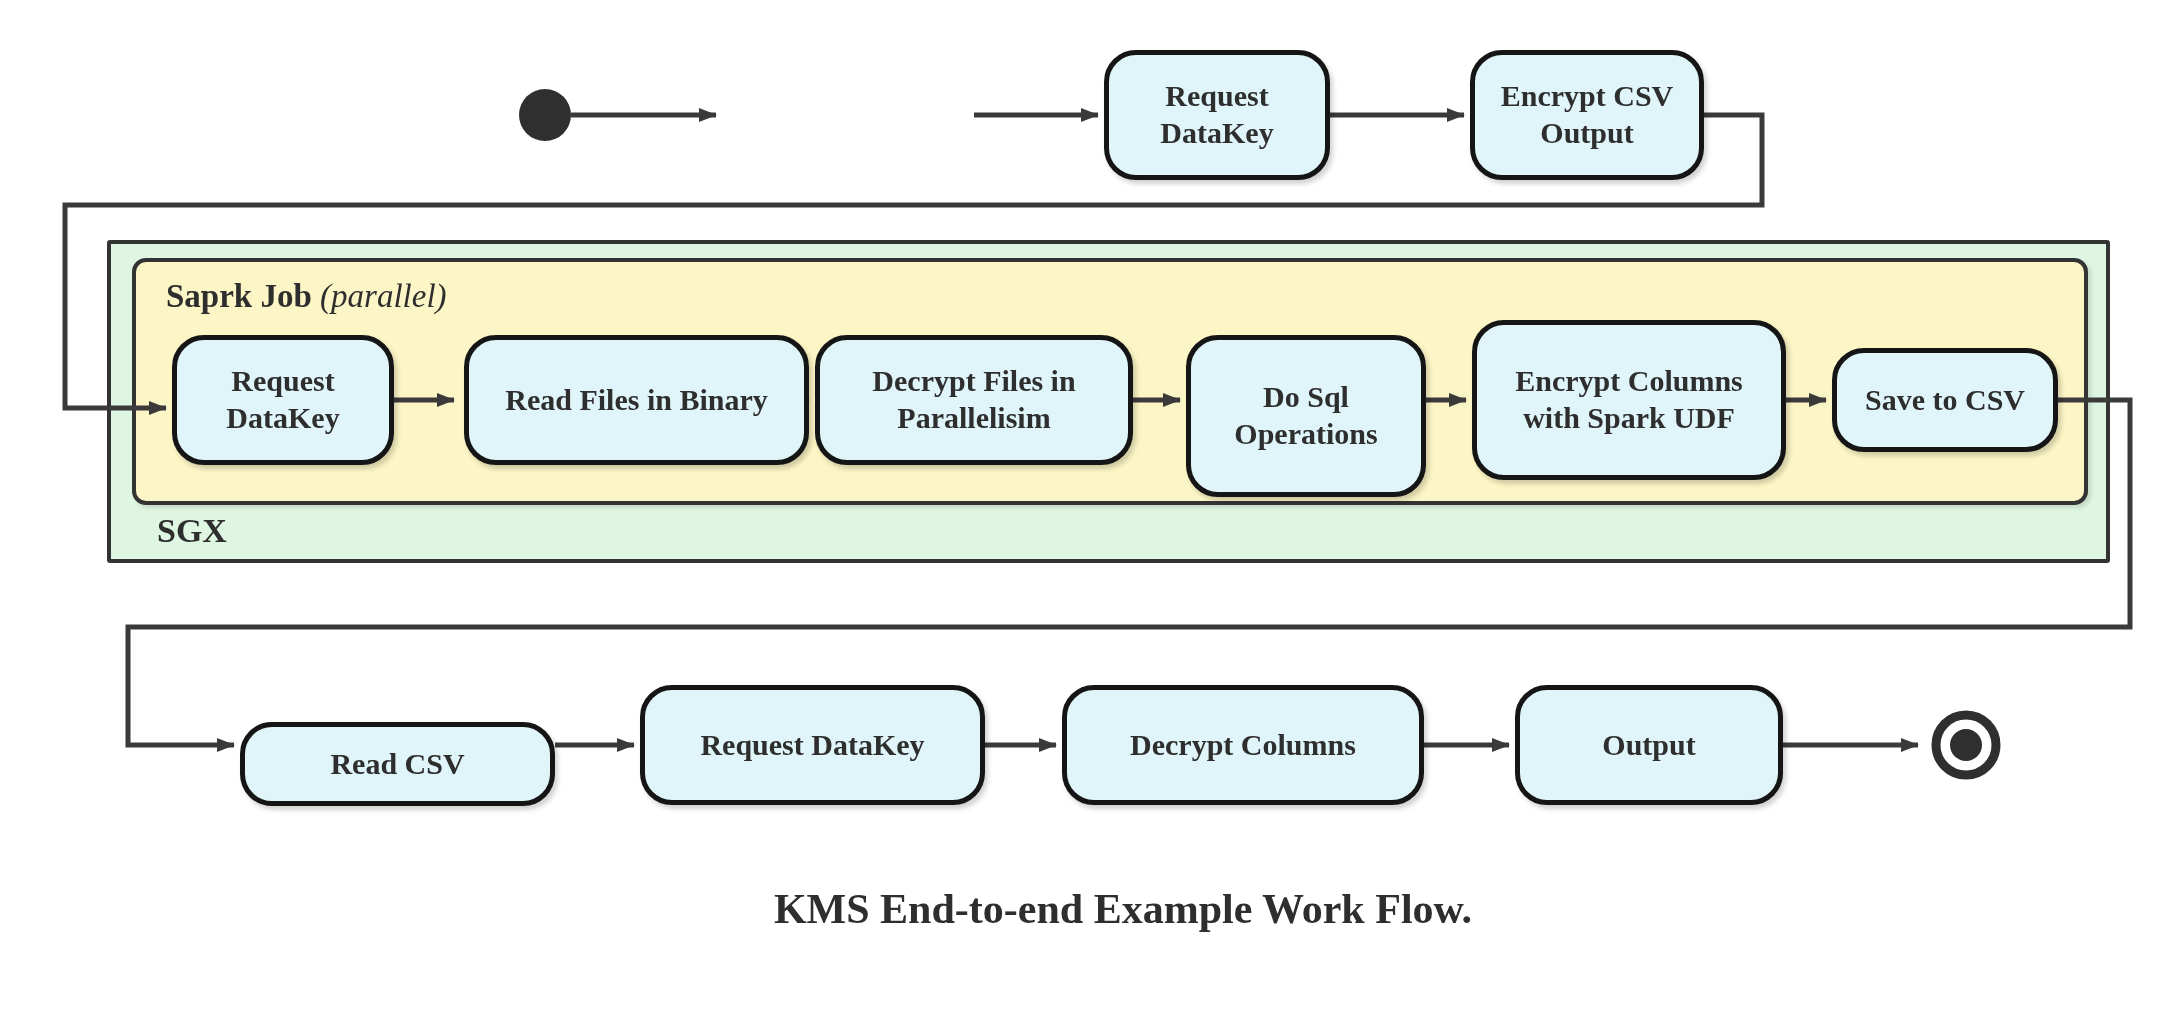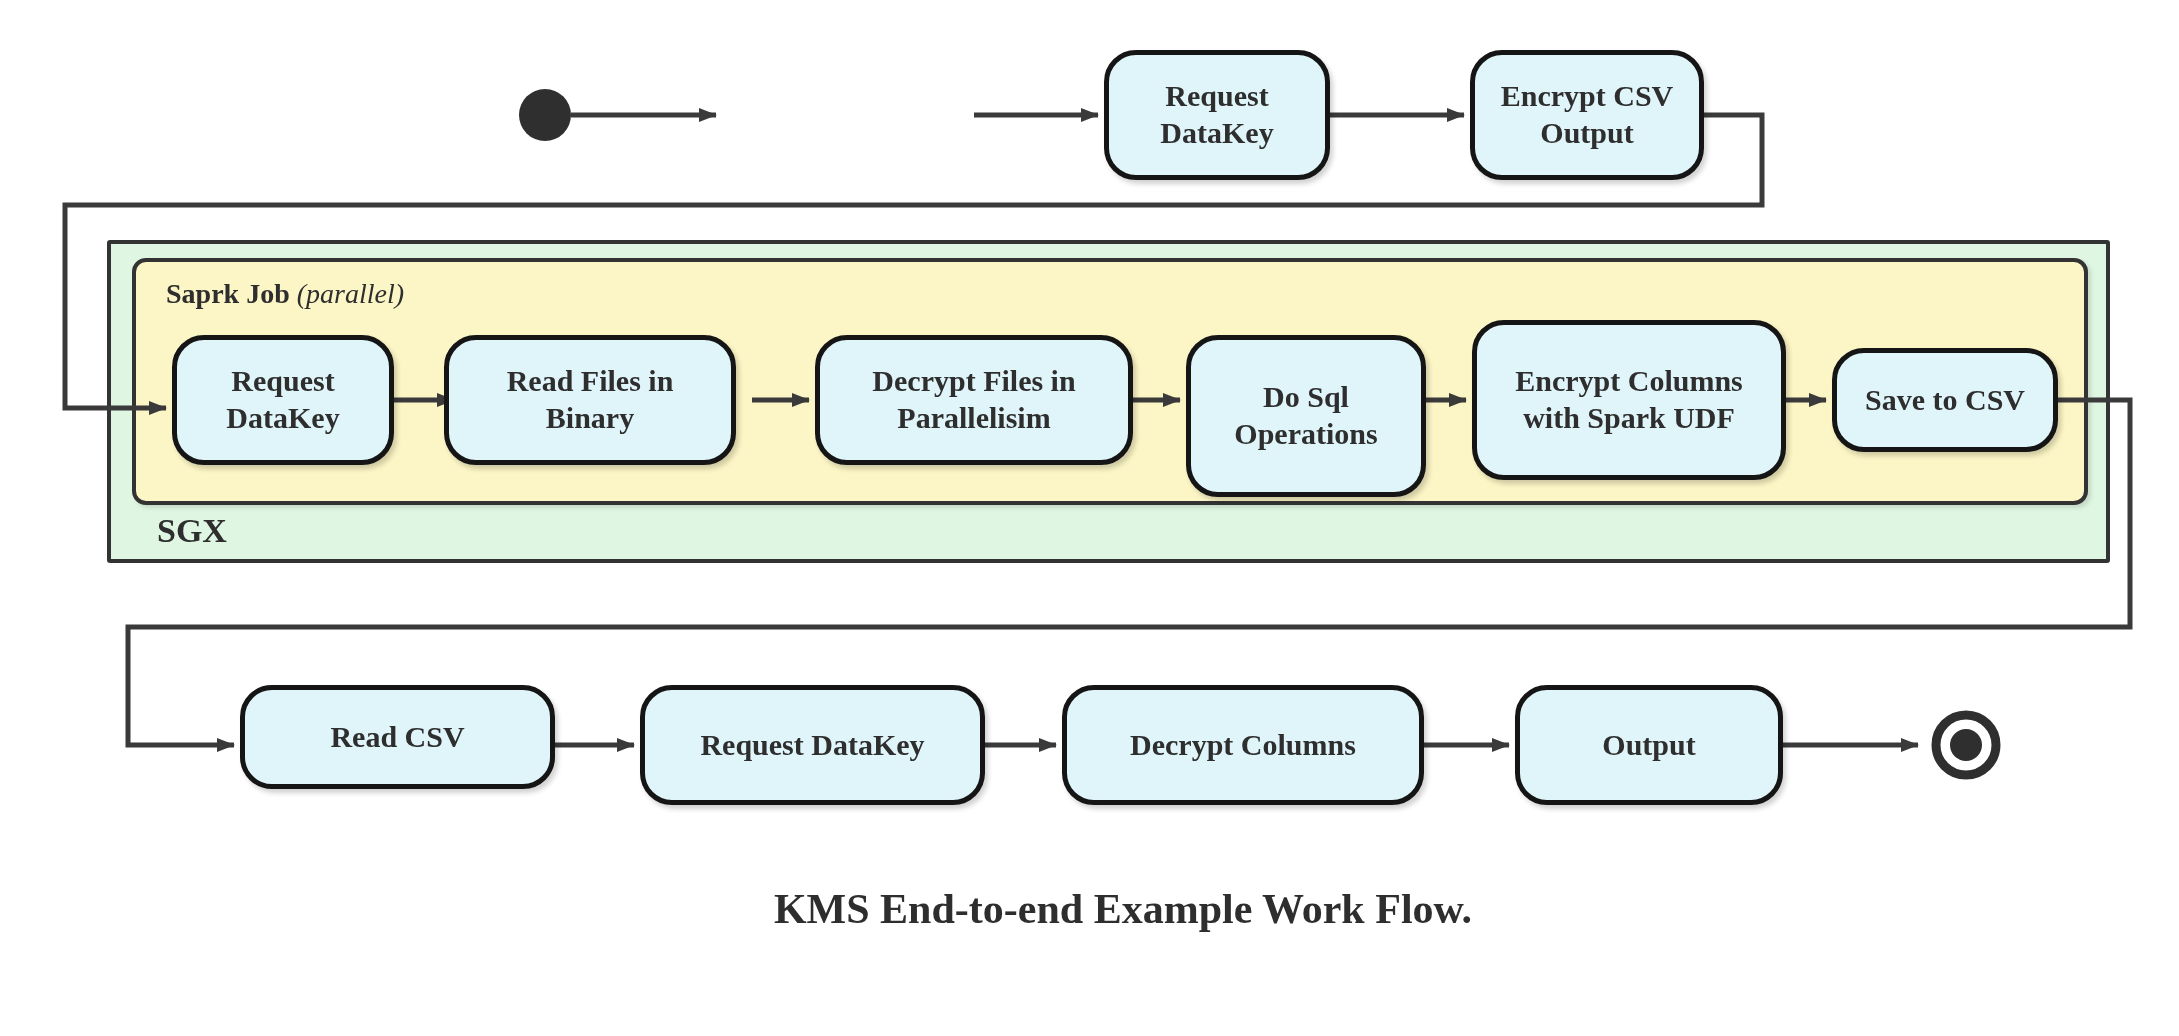--- a/index.html
+++ b/index.html
@@ -4,21 +4,21 @@
 <style>
   html,body{margin:0;padding:0;background:#ffffff;}
   .stage{
     position:relative;width:2179px;height:1036px;background:#ffffff;overflow:hidden;
     font-family:"Liberation Serif",serif;color:var(--text,#2e2e2e);
   }
   .container-box{position:absolute;box-sizing:border-box;}
   .sgx-box{background:var(--sgx_fill,#dff7e2);border:4px solid var(--frame_stroke,#333333);border-radius:3px;}
   .spark-box{background:var(--spark_fill,#fcf5c5);border:4px solid var(--frame_stroke,#333333);border-radius:14px;
              box-shadow:3px 3px 4px rgba(0,0,0,0.12);}
-  .group-label{position:absolute;font-weight:bold;font-size:28px;white-space:nowrap;}
+  .group-label{position:absolute;font-weight:bold;font-size:33px;white-space:nowrap;}
   .group-label .paren{font-weight:normal;font-style:italic;}
   .wires{position:absolute;left:0;top:0;z-index:2;}
   .node{
     position:absolute;z-index:3;display:flex;align-items:center;justify-content:center;
     text-align:center;box-sizing:border-box;
     background:var(--node_fill,#e0f5fa);border:5px solid var(--node_stroke,#151515);
     border-radius:32px;font-weight:bold;font-size:30px;line-height:1.22;
     padding:6px 12px;box-shadow:3px 4px 5px rgba(0,0,0,0.18);
   }
   .caption{
@@ -73,37 +73,37 @@
   <div class="node" style="left:1104px;top:50px;width:226px;height:130px;">
     <span>Request DataKey</span>
   </div>
   <div class="node" style="left:1470px;top:50px;width:234px;height:130px;">
     <span>Encrypt CSV Output</span>
   </div>
 
   <div class="node" style="left:172px;top:335px;width:222px;height:130px;">
     <span>Request DataKey</span>
   </div>
-  <div class="node" style="left:444px;top:335px;width:292px;height:130px;">
+  <div class="node" style="left:464px;top:335px;width:345px;height:130px;">
     <span>Read Files in Binary</span>
   </div>
   <div class="node" style="left:815px;top:335px;width:318px;height:130px;">
     <span>Decrypt Files in Parallelisim</span>
   </div>
   <div class="node" style="left:1186px;top:335px;width:240px;height:162px;">
     <span>Do Sql Operations</span>
   </div>
   <div class="node" style="left:1472px;top:320px;width:314px;height:160px;">
     <span>Encrypt Columns with Spark UDF</span>
   </div>
   <div class="node" style="left:1832px;top:348px;width:226px;height:104px;">
     <span>Save to CSV</span>
   </div>
 
-  <div class="node" style="left:240px;top:685px;width:315px;height:104px;font-family:Liberation Serif, serif;">
+  <div class="node" style="left:240px;top:722px;width:315px;height:84px;font-family:Liberation Serif, serif;">
     <span>Read CSV</span>
   </div>
   <div class="node" style="left:640px;top:685px;width:345px;height:120px;">
     <span>Request DataKey</span>
   </div>
   <div class="node" style="left:1062px;top:685px;width:362px;height:120px;">
     <span>Decrypt Columns</span>
   </div>
   <div class="node" style="left:1515px;top:685px;width:268px;height:120px;">
     <span>Output</span>

